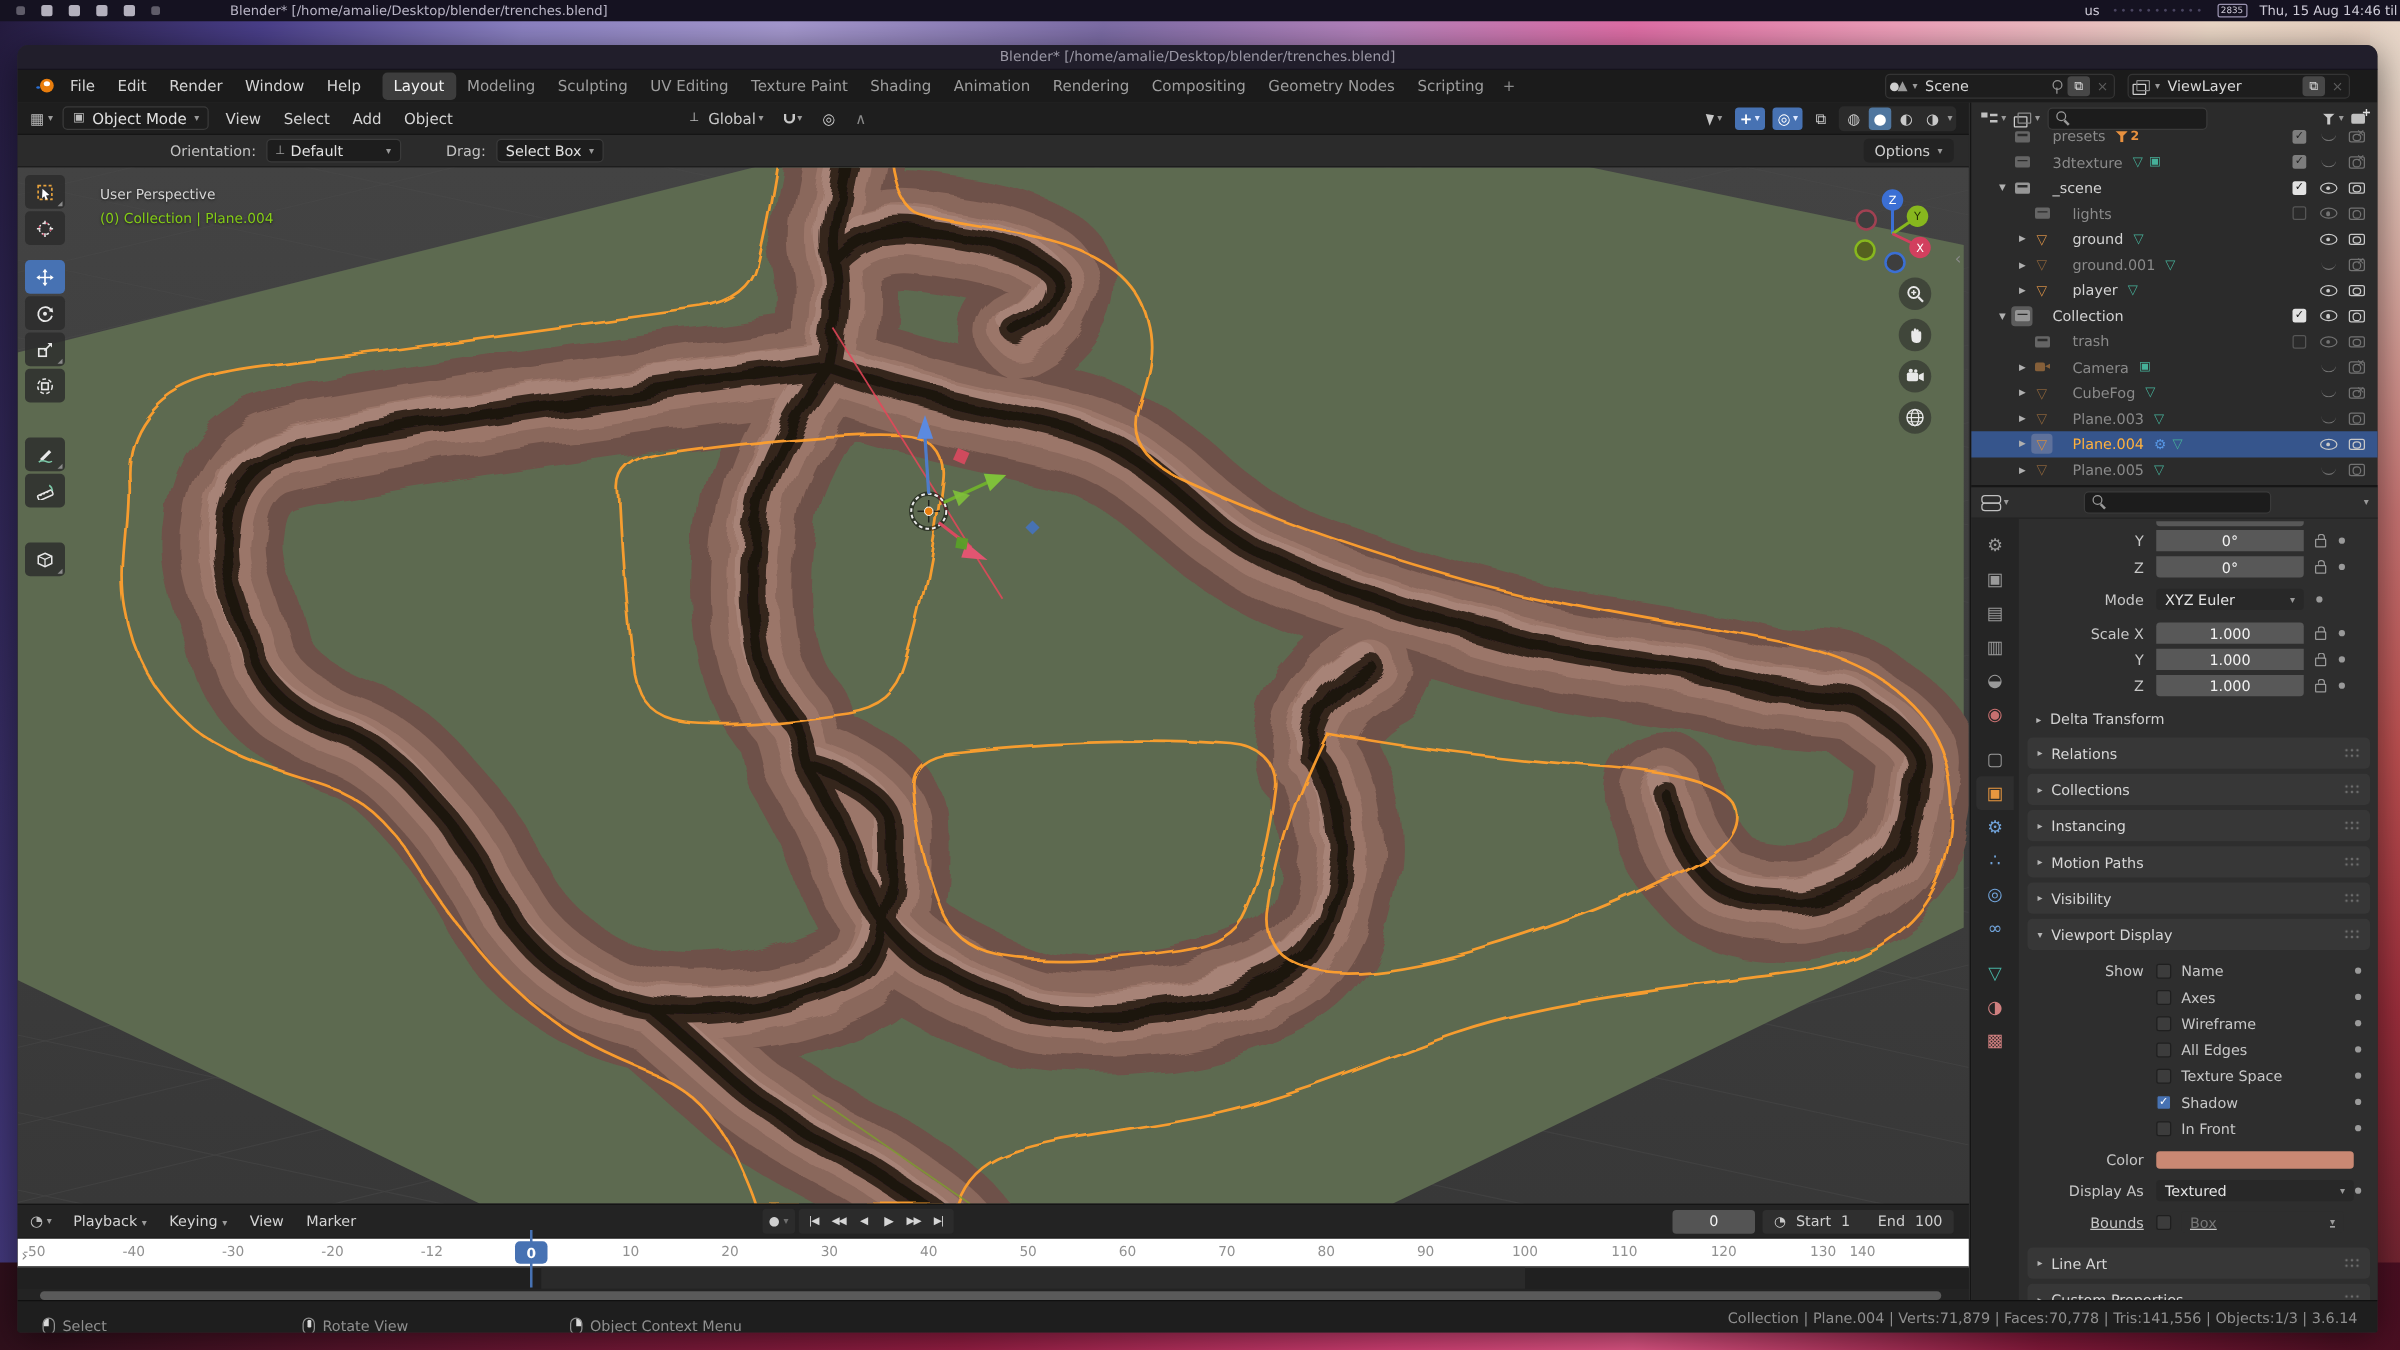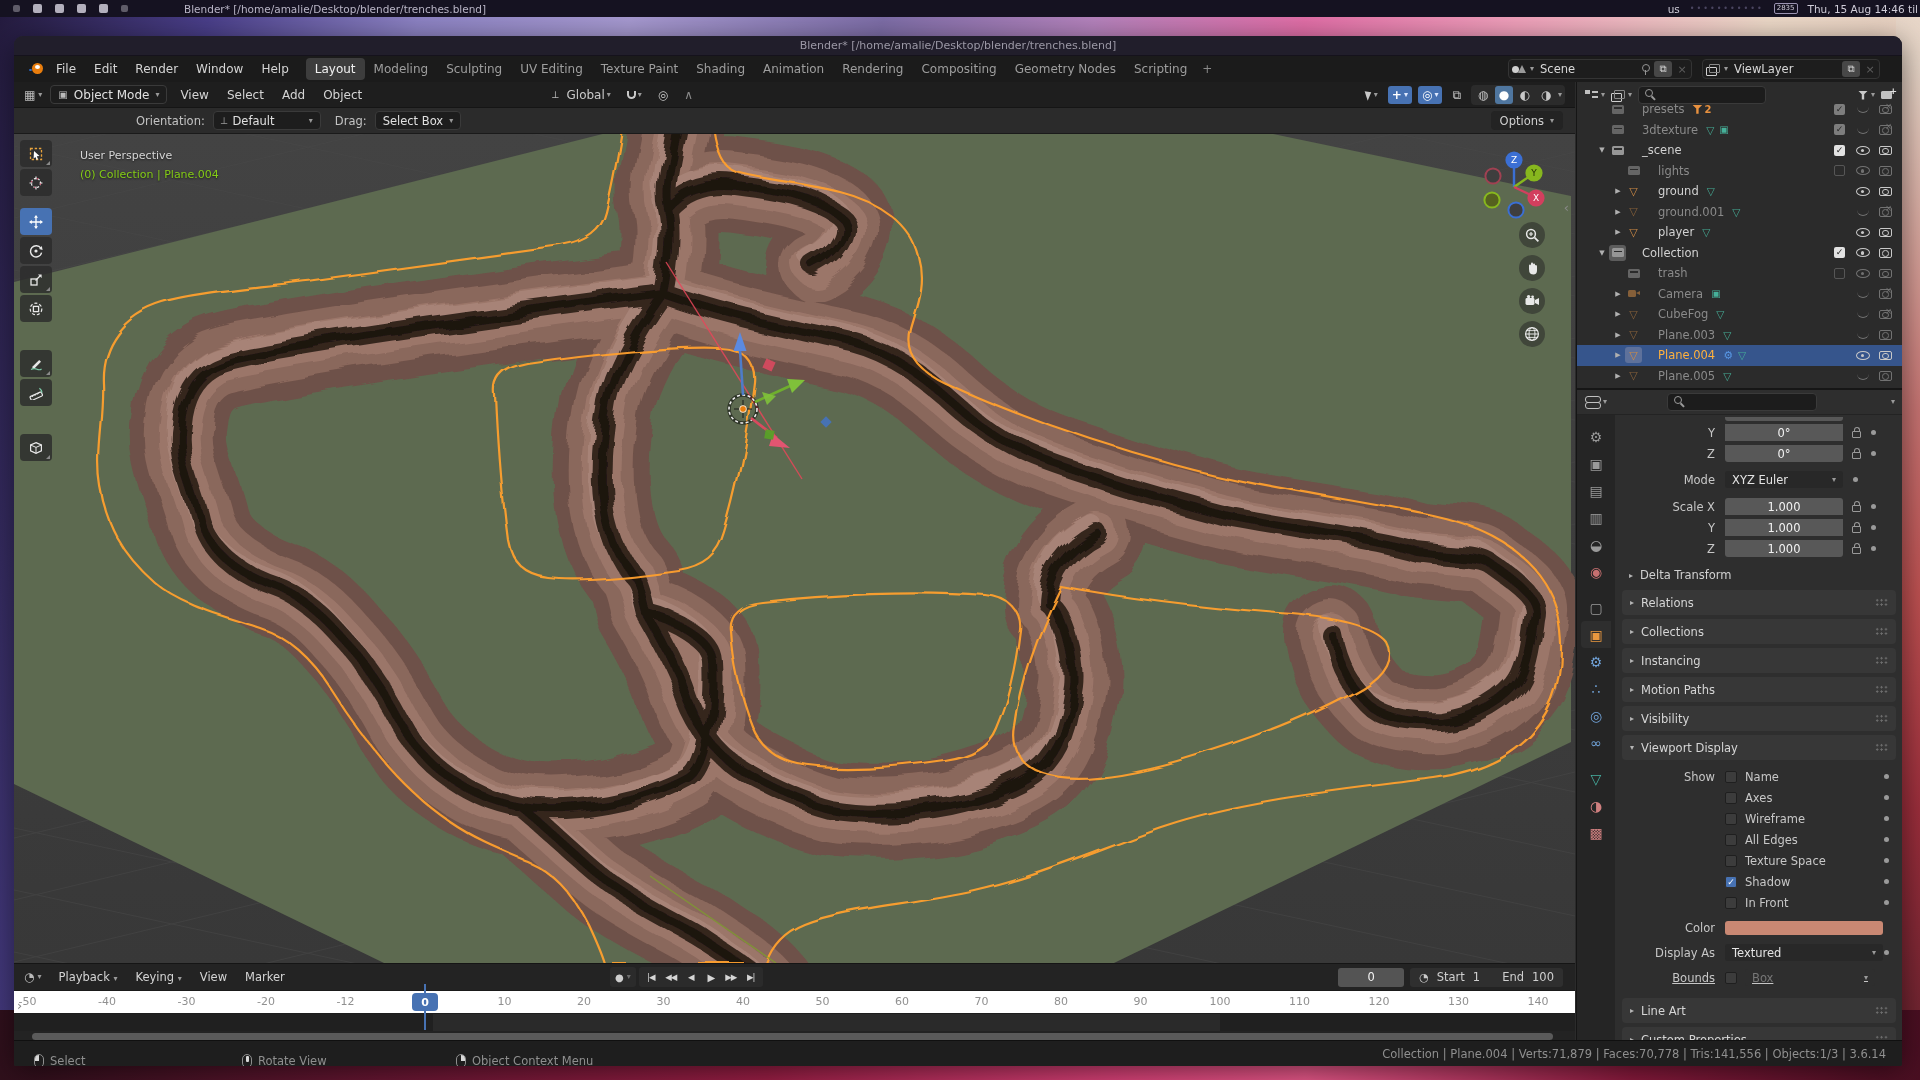--- a/index.html
+++ b/index.html
@@ -314,21 +314,21 @@
 
     <div class="tool-row">
       <span style="margin-left:122px">Orientation:</span>
       <span class="hdr-ddfield" style="margin-left:8px;width:108px;justify-content:space-between">
           <span style="display:flex;gap:5px;align-items:center">
             <span style="font-size:10px;color:#9a9a9a">⟂</span>
             <span>Default</span>
           </span>
           <span class="caret">▾</span>
         </span>
-      <span style="margin-left:14px">Drag:</span>
+      <span style="margin-left:36px">Drag:</span>
       <span class="hdr-ddfield" style="margin-left:8px">
           <span>Select Box</span>
           <span class="caret">▾</span>
         </span>
       <span class="opt-btn">
           <span>Options</span>
           <span class="caret">▾</span>
         </span>
     </div>
 
@@ -567,21 +567,21 @@
           <span class="tick" style="left: 729px;">40</span>
           <span class="tick" style="left: 808.5px;">50</span>
           <span class="tick" style="left: 888px;">60</span>
           <span class="tick" style="left: 967.5px;">70</span>
           <span class="tick" style="left: 1047px;">80</span>
           <span class="tick" style="left: 1126.5px;">90</span>
           <span class="tick" style="left: 1206px;">100</span>
           <span class="tick" style="left: 1285.5px;">110</span>
           <span class="tick" style="left: 1365px;">120</span>
           <span class="tick" style="left: 1444.5px;">130</span>
-          <span class="tick" style="left: 1524px;">140</span>
+          <span class="tick" style="left: 1476px;">140</span>
         </div>
       <div class="tl-track">
           <div class="range"></div>
         </div>
       <div class="ph-line"></div>
       <div class="tl-scroll">
           <div class="tl-bar"></div>
         </div>
       <span class="edge-arrow" style="left:3px;top:34px">›</span>
     </div>

